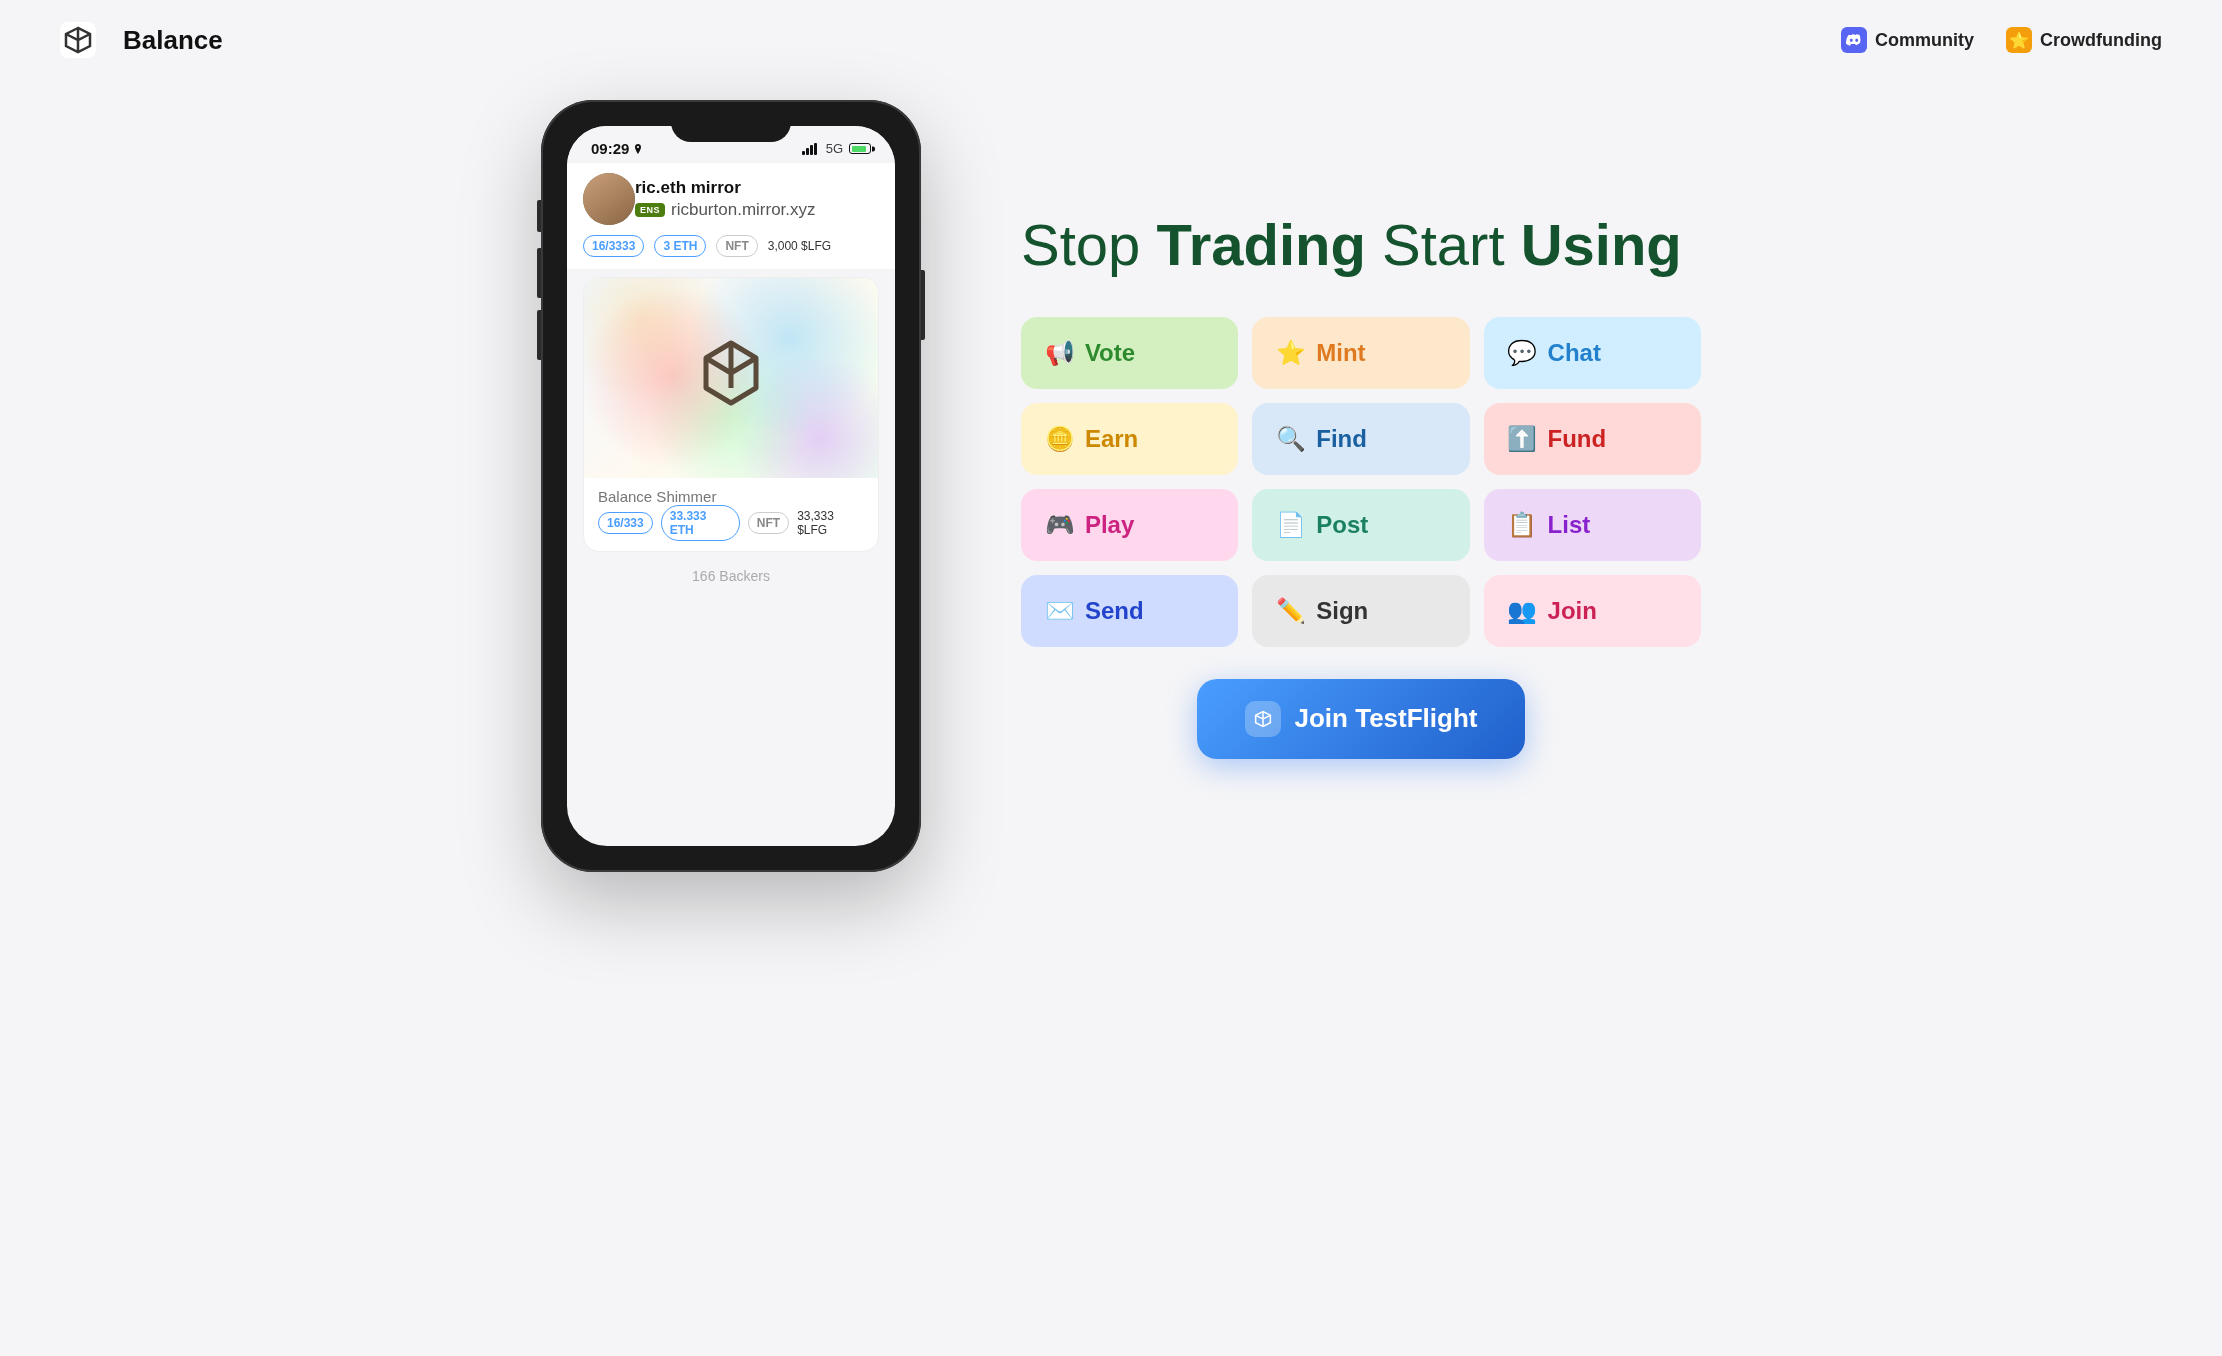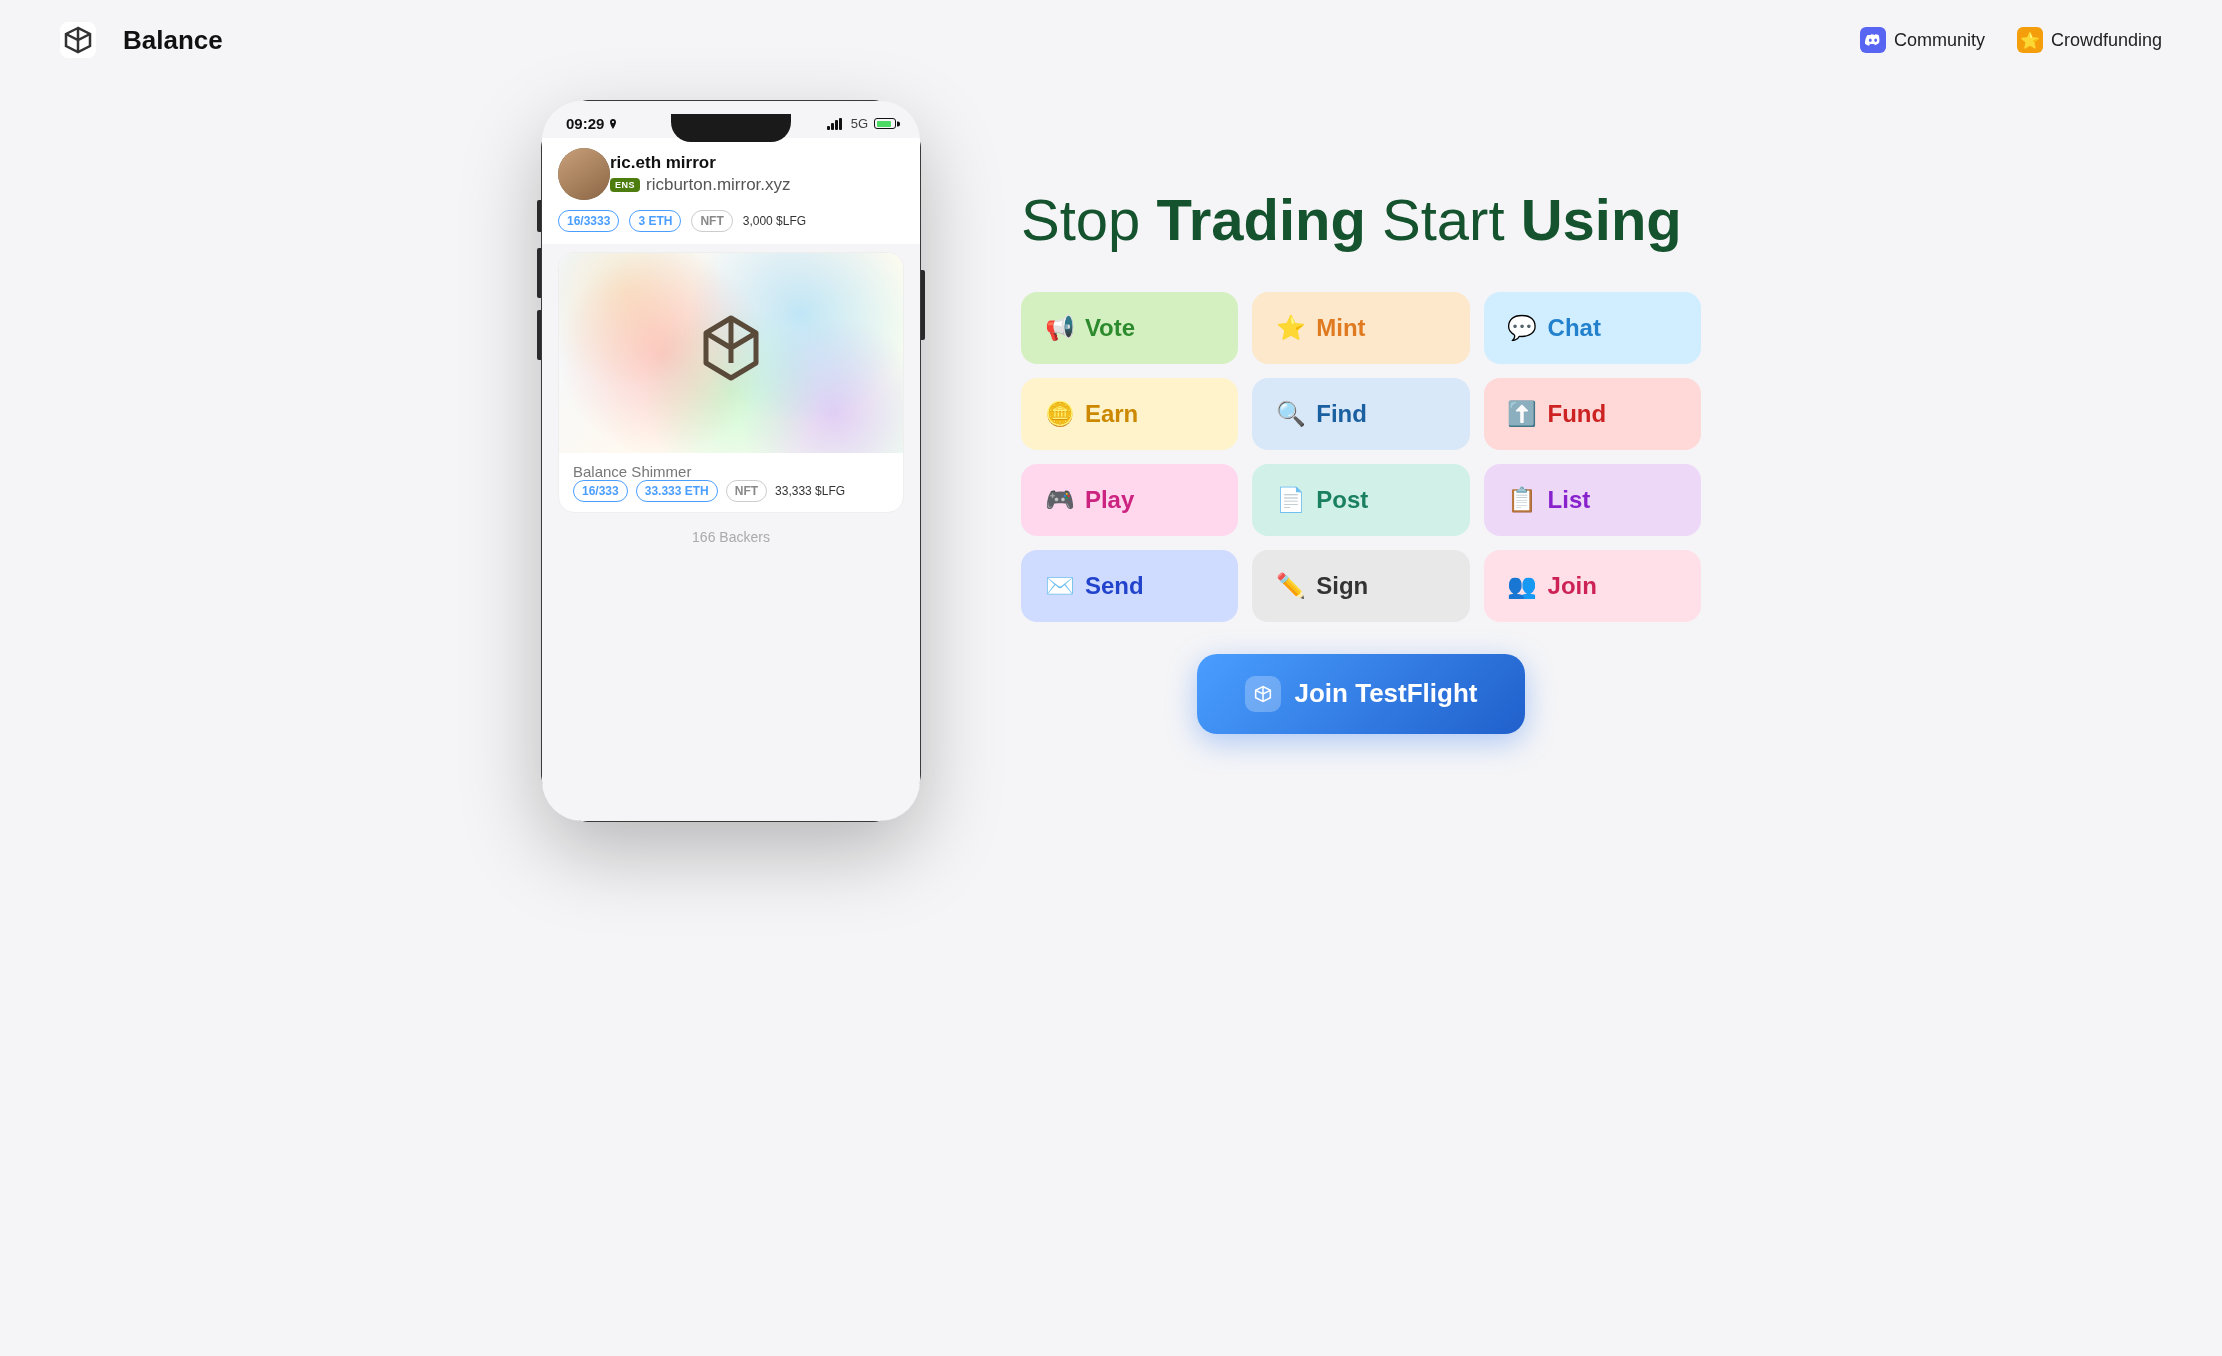--- a/index.html
+++ b/index.html
@@ -33,21 +33,21 @@
     .nav-links {
       display: flex;
       align-items: center;
       gap: 32px;
     }
     .nav-link {
       display: flex;
       align-items: center;
       gap: 8px;
       font-size: 18px;
-      font-weight: 400;
+      font-weight: 700;
       color: #222;
       text-decoration: none;
       cursor: pointer;
     }
     .nav-icon {
       width: 26px;
       height: 26px;
       border-radius: 6px;
       display: flex;
       align-items: center;
@@ -68,21 +68,21 @@
 
     
     .phone-wrapper {
       flex-shrink: 0;
       width: 420px;
     }
     .phone {
       width: 380px;
       background: #1a1a1a;
       border-radius: 52px;
-      padding: 1px;
+      padding: 26px;
       box-shadow: 0 30px 80px rgba(0,0,0,0.25), inset 0 0 0 2px #3a3a3a;
       position: relative;
       margin: 0 auto;
     }
     .phone-notch {
       position: absolute;
       top: 14px;
       left: 50%;
       transform: translateX(-50%);
       width: 120px;

